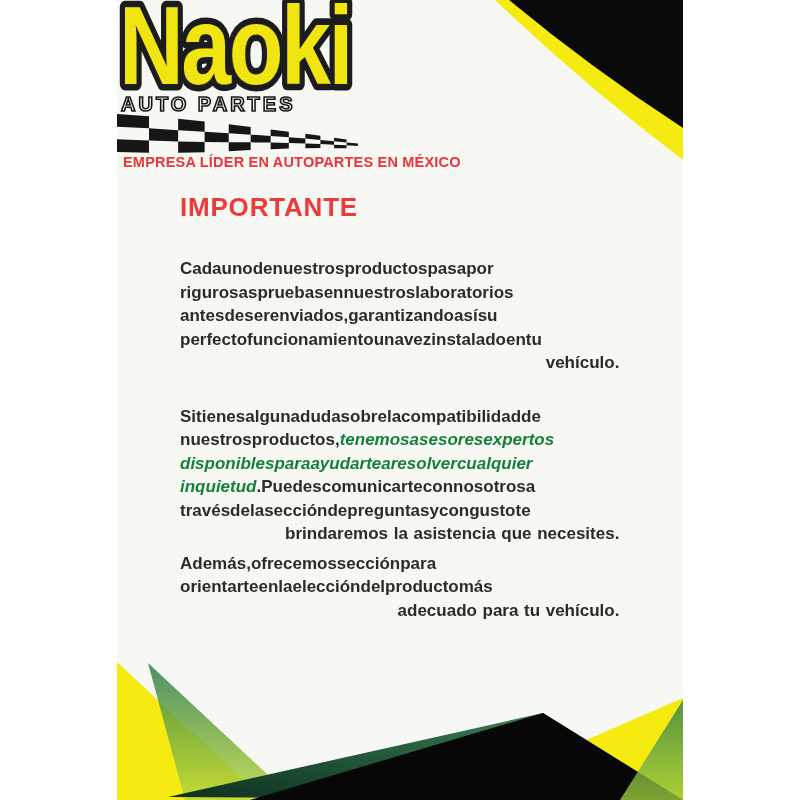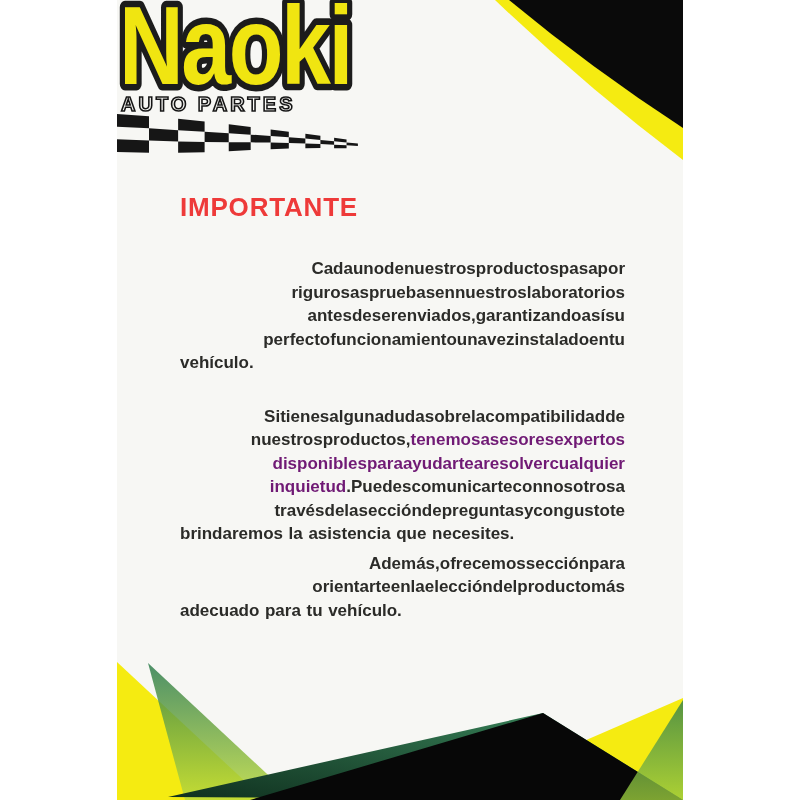--- a/index.html
+++ b/index.html
@@ -33,24 +33,24 @@
     position:absolute;left:63px;top:192px;
     font-size:26px;font-weight:bold;color:#EE3A39;
     letter-spacing:0.8px;
   }
   .paragraphs{
     position:absolute;left:63px;top:257px;width:445px;
     font-size:17px;font-weight:bold;color:#2B2B28;
   }
   .para{margin:0 0 30px 0;}
   .para:nth-child(2){margin-bottom:6px;}
-  .line{display:flex;justify-content:flex-end;line-height:23.5px;white-space:pre;}
-  .line.last{justify-content:flex-start;}
+  .line{display:flex;justify-content:flex-start;line-height:23.5px;white-space:pre;}
+  .line.last{justify-content:flex-end;}
   .line.last .word{margin-right:0.33em;}
-  .seg.red{color:#701a75;}
+  .seg.red{color:#15803d;font-style:italic;}
   
   .bottom-svg{position:absolute;left:0;bottom:0;pointer-events:none;}
 </style>
 </head>
 <body>
 
 <div class="card">
 
   <svg class="corner-svg" width="566" height="175" viewBox="0 0 566 175">
     <path d="M378,0 L566,0 L566,160 Q468,86 378,0 Z" fill="#F5EB11"></path>
@@ -79,20 +79,21 @@
         <polygon points="171.81830422851203,26.29225501803097 188.35465684794596,27.61255875801235 188.35465684794596,32.384146917051325 171.81830422851203,31.896488983684996" fill="#161616"></polygon>
         <polygon points="188.35465684794596,22.84097059897338 203.40273773163082,24.84180138223545 203.40273773163082,28.91445787484313 188.35465684794596,27.61255875801235" fill="#161616"></polygon>
         <polygon points="188.35465684794596,32.384146917051325 203.40273773163082,32.987114367450815 203.40273773163082,37.05977086005849 188.35465684794596,37.155735076090295" fill="#161616"></polygon>
         <polygon points="203.40273773163082,28.91445787484313 217.09649133578407,30.177756600490902 217.09649133578407,33.660417525739774 203.40273773163082,32.987114367450815" fill="#161616"></polygon>
         <polygon points="217.09649133578407,26.69509567524203 229.55780711556352,28.407243230844553 229.55780711556352,31.38331080067137 217.09649133578407,30.177756600490902" fill="#161616"></polygon>
         <polygon points="217.09649133578407,33.660417525739774 229.55780711556352,34.359378370498185 229.55780711556352,37.335445940325 217.09649133578407,37.14307845098865" fill="#161616"></polygon>
         <polygon points="229.55780711556352,31.38331080067137 240.8976044751628,32.51660114533368 240.8976044751628,35.04754115126742 229.55780711556352,34.359378370498185" fill="#161616"></polygon>
       </svg>
   </div>
 
+  <div class="brand-tagline">EMPRESA LÍDER  EN AUTOPARTES EN MÉXICO</div>
 
   <div class="page-title">IMPORTANTE</div>
 
   <div class="paragraphs" id="paragraphs">
       <div class="para">
         <div class="line"><span class="word"><span class="seg">Cada</span></span><span class="word"><span class="seg">uno</span></span><span class="word"><span class="seg">de</span></span><span class="word"><span class="seg">nuestros</span></span><span class="word"><span class="seg">productos</span></span><span class="word"><span class="seg">pasa</span></span><span class="word"><span class="seg">por</span></span></div>
         <div class="line"><span class="word"><span class="seg">rigurosas</span></span><span class="word"><span class="seg">pruebas</span></span><span class="word"><span class="seg">en</span></span><span class="word"><span class="seg">nuestros</span></span><span class="word"><span class="seg">laboratorios</span></span></div>
         <div class="line"><span class="word"><span class="seg">antes</span></span><span class="word"><span class="seg">de</span></span><span class="word"><span class="seg">ser</span></span><span class="word"><span class="seg">enviados,</span></span><span class="word"><span class="seg">garantizando</span></span><span class="word"><span class="seg">así</span></span><span class="word"><span class="seg">su</span></span></div>
         <div class="line"><span class="word"><span class="seg">perfecto</span></span><span class="word"><span class="seg">funcionamiento</span></span><span class="word"><span class="seg">una</span></span><span class="word"><span class="seg">vez</span></span><span class="word"><span class="seg">instalado</span></span><span class="word"><span class="seg">en</span></span><span class="word"><span class="seg">tu</span></span></div>
         <div class="line last"><span class="word"><span class="seg">vehículo.</span></span></div>

